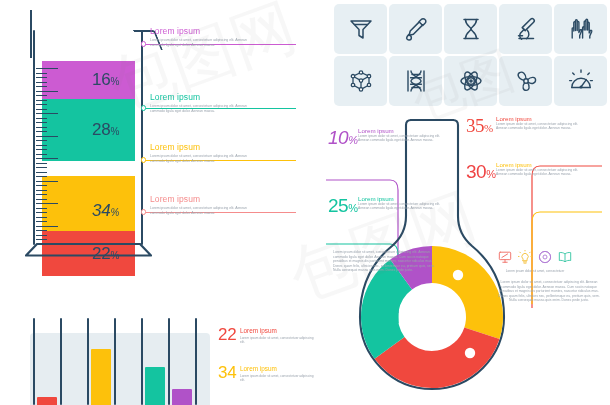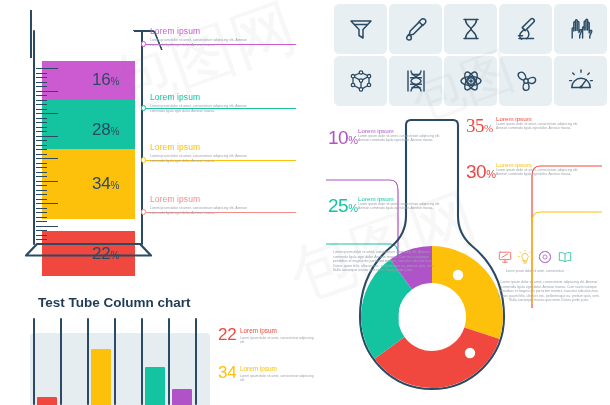--- a/index.html
+++ b/index.html
@@ -157,21 +157,21 @@
       <div id="beaker-wall-right"></div>
       <div id="beaker-lip"></div>
 
       <div id="beaker-segments">
           <div class="seg" style="top: 31px; height: 38px; background: rgb(204, 91, 210);">
             <div class="seg-label">16<span class="pct">%</span></div>
           </div>
           <div class="seg" style="top: 69px; height: 62px; background: rgb(20, 196, 160);">
             <div class="seg-label">28<span class="pct">%</span></div>
           </div>
-          <div class="seg" style="top: 119px; height: 70px; background: rgb(253, 193, 11);">
+          <div class="seg" style="top: 146px; height: 70px; background: rgb(253, 193, 11); font-style: italic;">
             <div class="seg-label">34<span class="pct">%</span></div>
           </div>
           <div class="seg" style="top: 201px; height: 45px; background: rgb(240, 72, 62);">
             <div class="seg-label">22<span class="pct">%</span></div>
           </div>
         </div>
 
       <div id="beaker-ticks">
           <div class="tick long" style="top: 0px;"></div>
           <div class="tick short" style="top: 4.5px;"></div>
@@ -244,21 +244,20 @@
         <div class="conn" style="left: 144px; top: 212px; width: 152px; background: rgb(245, 140, 140);"></div>
         <div class="conn-dot" style="left: 141px; top: 209.4px; border-color: rgb(245, 140, 140);"></div>
         <div class="beaker-legend" style="left: 150px; top: 194px;">
           <div class="lorem-head" style="color: rgb(245, 140, 140);">Lorem ipsum</div>
           <div class="lorem-body">Lorem ipsum dolor sit amet, consectetuer adipiscing elit. Aenean commodo ligula eget dolor. Aenean massa.</div>
         </div>
       </div>
   </div>
 
   <div id="tubes-section">
-    <div id="tubes-title">Test Tube Column chart</div>
     <div id="tubes-plate"></div>
     <div id="tubes-holder">
         <div class="tube" style="left: 33px;"></div>
         <div class="tube" style="left: 60px;"></div>
         <div class="tube" style="left: 87px;"></div>
         <div class="tube" style="left: 114px;"></div>
         <div class="tube" style="left: 141px;"></div>
         <div class="tube" style="left: 168px;"></div>
         <div class="tube" style="left: 195px;"></div>
         <div class="tube-bar" style="left: 37px; bottom: 0px; top: 112px; height: 8px; background: rgb(240, 72, 62);"></div>
@@ -454,21 +453,21 @@
           <path d="M8 4.5 V13.5"></path>
         </svg>
       </span>
     </div>
     <div id="mini-icons-caption">Lorem ipsum dolor sit amet, consectetuer</div>
 
     <div id="flask-right-para">Lorem ipsum dolor sit amet, consectetuer adipiscing elit. Aenean commodo ligula eget dolor. Aenean massa. Cum sociis natoque penatibus et magnis dis parturient montes, nascetur ridiculus mus. Donec quam felis, ultricies nec, pellentesque eu, pretium quis, sem. Nulla consequat massa quis enim. Donec pede justo.</div>
 
     <div id="flask-callouts">
         <div class="pct-callout" style="left: 8px; top: 20px;">
-          <div class="pct-num" style="color: rgb(176, 82, 200);">10<span class="sm">%</span></div>
+          <div class="pct-num" style="color: rgb(176, 82, 200); font-style: italic;">10<span class="sm">%</span></div>
         </div>
         <div class="pct-callout" style="left: 38px; top: 19px;">
           <div class="pct-head" style="color: rgb(176, 82, 200);">Lorem ipsum</div>
           <div class="pct-body">Lorem ipsum dolor sit amet, consectetuer adipiscing elit. Aenean commodo ligula eget dolor. Aenean massa.</div>
         </div>
         <div class="pct-callout" style="left: 8px; top: 88px;">
           <div class="pct-num" style="color: rgb(20, 196, 160);">25<span class="sm">%</span></div>
         </div>
         <div class="pct-callout" style="left: 38px; top: 87px;">
           <div class="pct-head" style="color: rgb(20, 196, 160);">Lorem ipsum</div>

